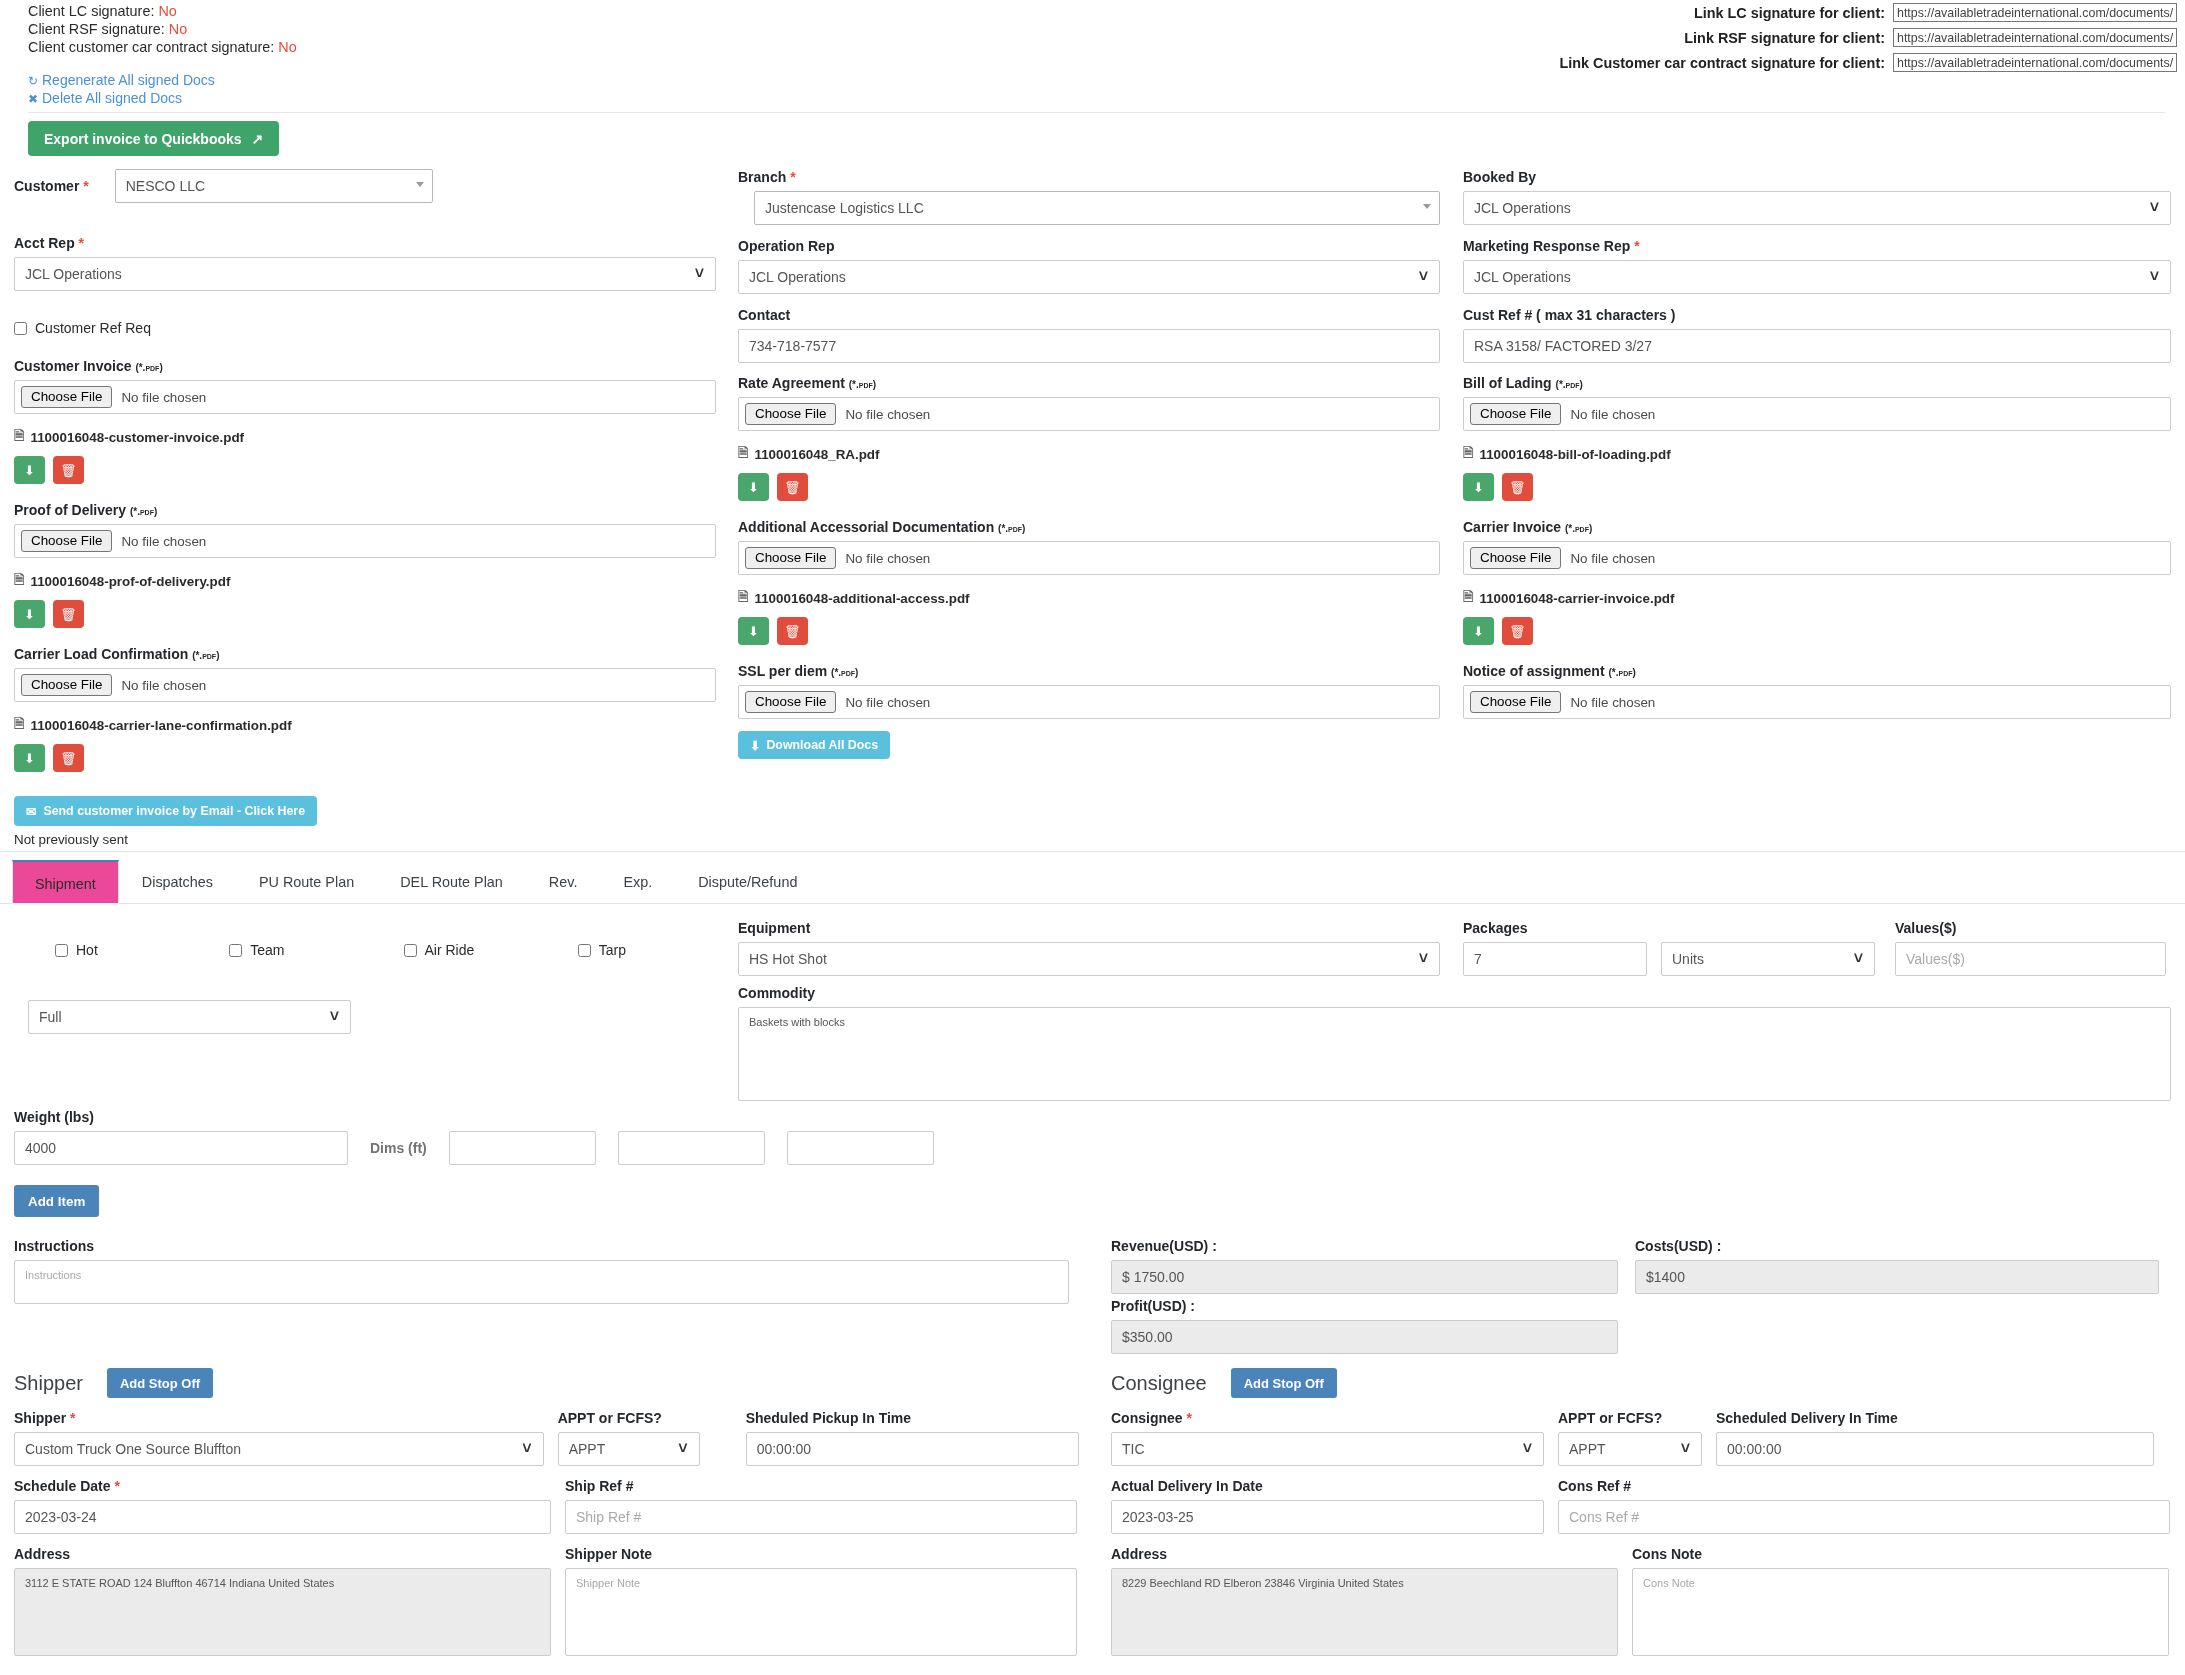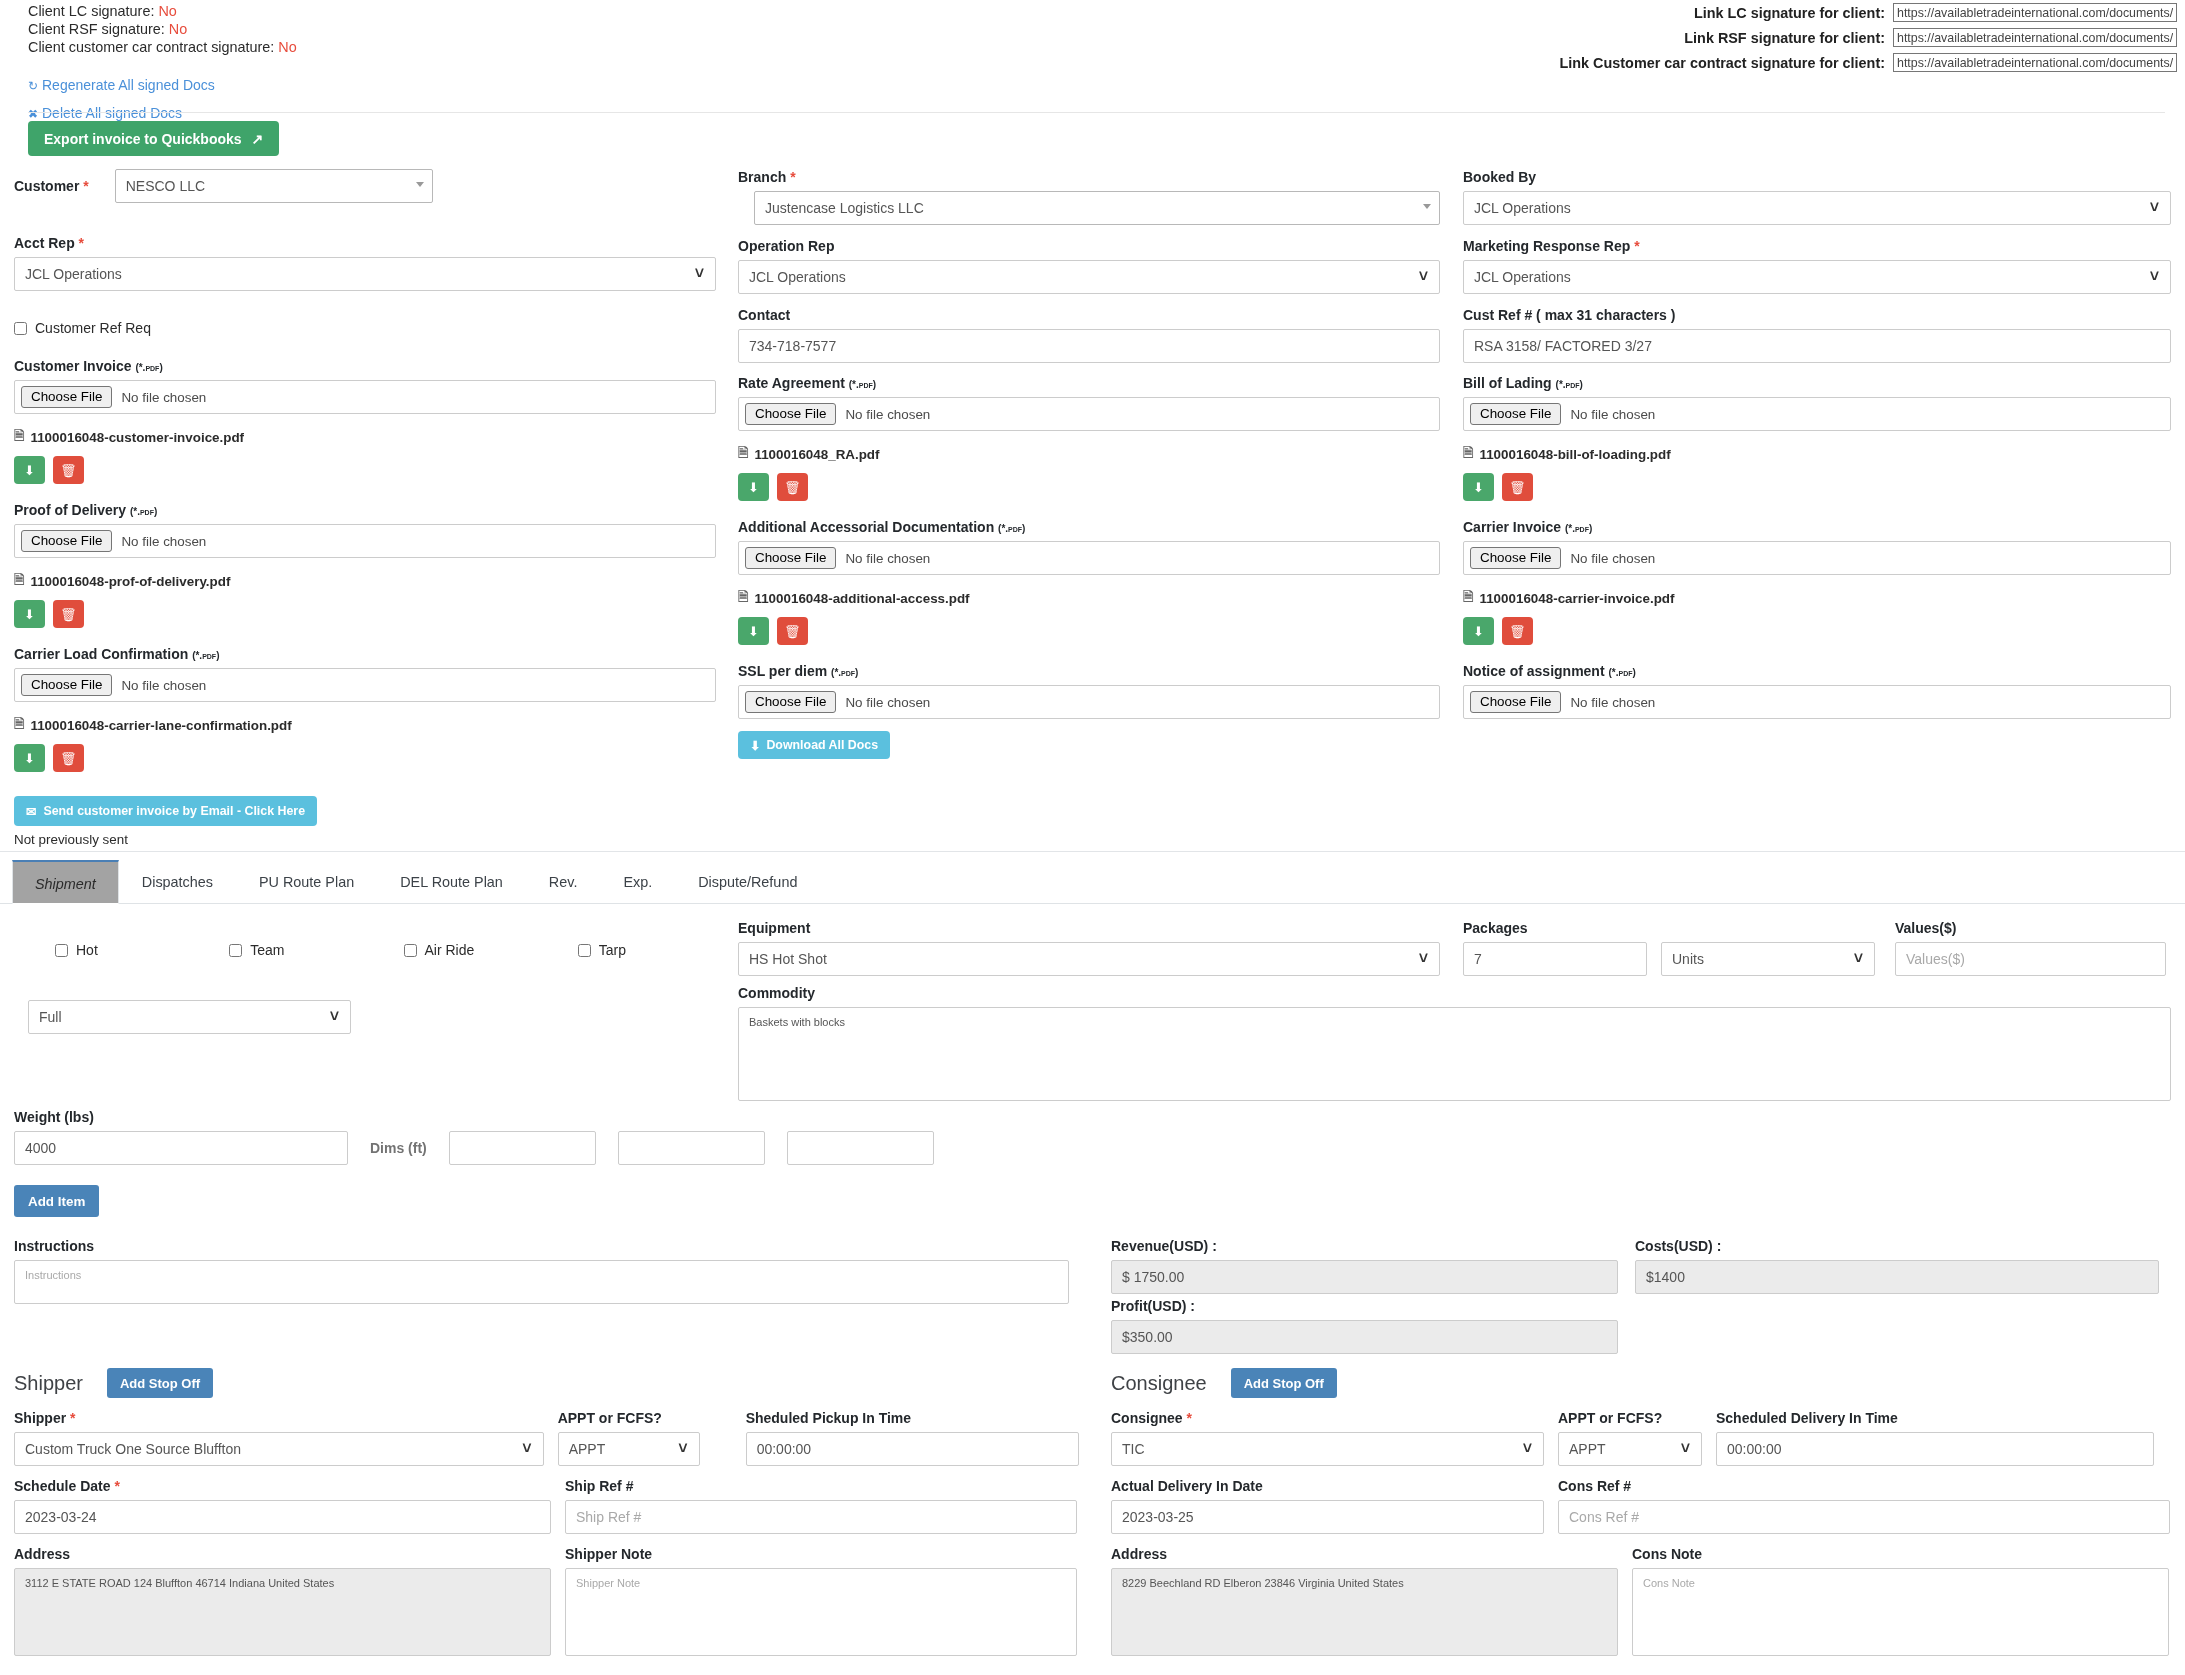--- a/index.html
+++ b/index.html
@@ -19,21 +19,21 @@
   .sig-lines { position:absolute; left:28px; top:2px; font-size:14.4px; line-height:18px; color:#2b2b2b; }
   .sig-lines .no { color:#e74c3c; }
   .sig-links { position:absolute; right:8px; top:0px; }
   .sig-link-row { display:flex; align-items:center; justify-content:flex-end; height:25px; }
   .sig-link-row label { font-weight:bold; font-size:14.4px; color:#222; margin-right:8px; white-space:nowrap; }
   .sig-link-row input {
     width:284px; height:19px; font-size:12.4px; padding:1px 3px;
     border:1px solid #767676; background:#fff; color:#444;
     font-family:"Liberation Sans", sans-serif;
   }
-  .doc-actions { position:absolute; left:28px; top:72px; font-size:14px; line-height:27px; }
+  .doc-actions { position:absolute; left:28px; top:72px; font-size:14px; line-height:17px; }
   .doc-actions a { color:#4a90d9; text-decoration:none; display:block; }
   .doc-actions .ic { display:inline-block; width:14px; font-size:12px; }
 
   .divider { position:absolute; left:28px; right:20px; height:1px; background:#e6e6e6; }
 
   .btn { border:none; cursor:pointer; font-family:"Liberation Sans", sans-serif; display:inline-flex; align-items:center; justify-content:center; }
   .btn-qb {
     position:absolute; left:28px; top:121px;
     background:#3fa46a; color:#fff; font-weight:bold; font-size:14px;
     height:35px; padding:0 16px; border-radius:4px; gap:10px;
@@ -94,22 +94,22 @@
   .notsent { font-size:13.4px; color:#2b2b2b; margin-top:6px; }
 
   .chkrow { display:flex; align-items:center; gap:8px; font-size:14px; color:#2b2b2b; }
   .chkrow input { width:13px; height:13px; margin:0; }
 
   
   .tabwrap { position:absolute; left:0; top:851px; width:2185px; border-top:1px solid #e2e5e8; background:#fff; }
   .tabs { display:flex; padding-left:12px; border-bottom:1px solid #dfe3e6; height:52px; align-items:flex-end; }
   .tab { padding:0 22px; height:44px; line-height:44px; font-size:14.4px; color:#3c4248; cursor:pointer;
          border:1px solid transparent; border-bottom:none; }
-  .tab.active { background:#a3a3a3; border-color:#dfe3e6; border-top:2px solid #4a7fb5; color:#2b2b2b;
-                border-bottom:1px solid #fff; margin-bottom:-1px;font-style:italic; }
+  .tab.active { background:#ec4899; border-color:#dfe3e6; border-top:2px solid #4a7fb5; color:#2b2b2b;
+                border-bottom:1px solid #fff; margin-bottom:-1px; }
 
   
   .ship-body { position:absolute; left:0; top:910px; width:2185px; }
   .flagrow { position:absolute; left:14px; top:32px; width:697px; display:flex; }
   .flagrow .chkrow { width:175px;margin-left:41px; }
 
   .textarea {
     width:100%; border:1px solid #ccc; background:#fff; font-size:11px; color:#555;
     padding:8px 10px; font-family:"Liberation Sans", sans-serif; resize:none; border-radius:2px;
   }

